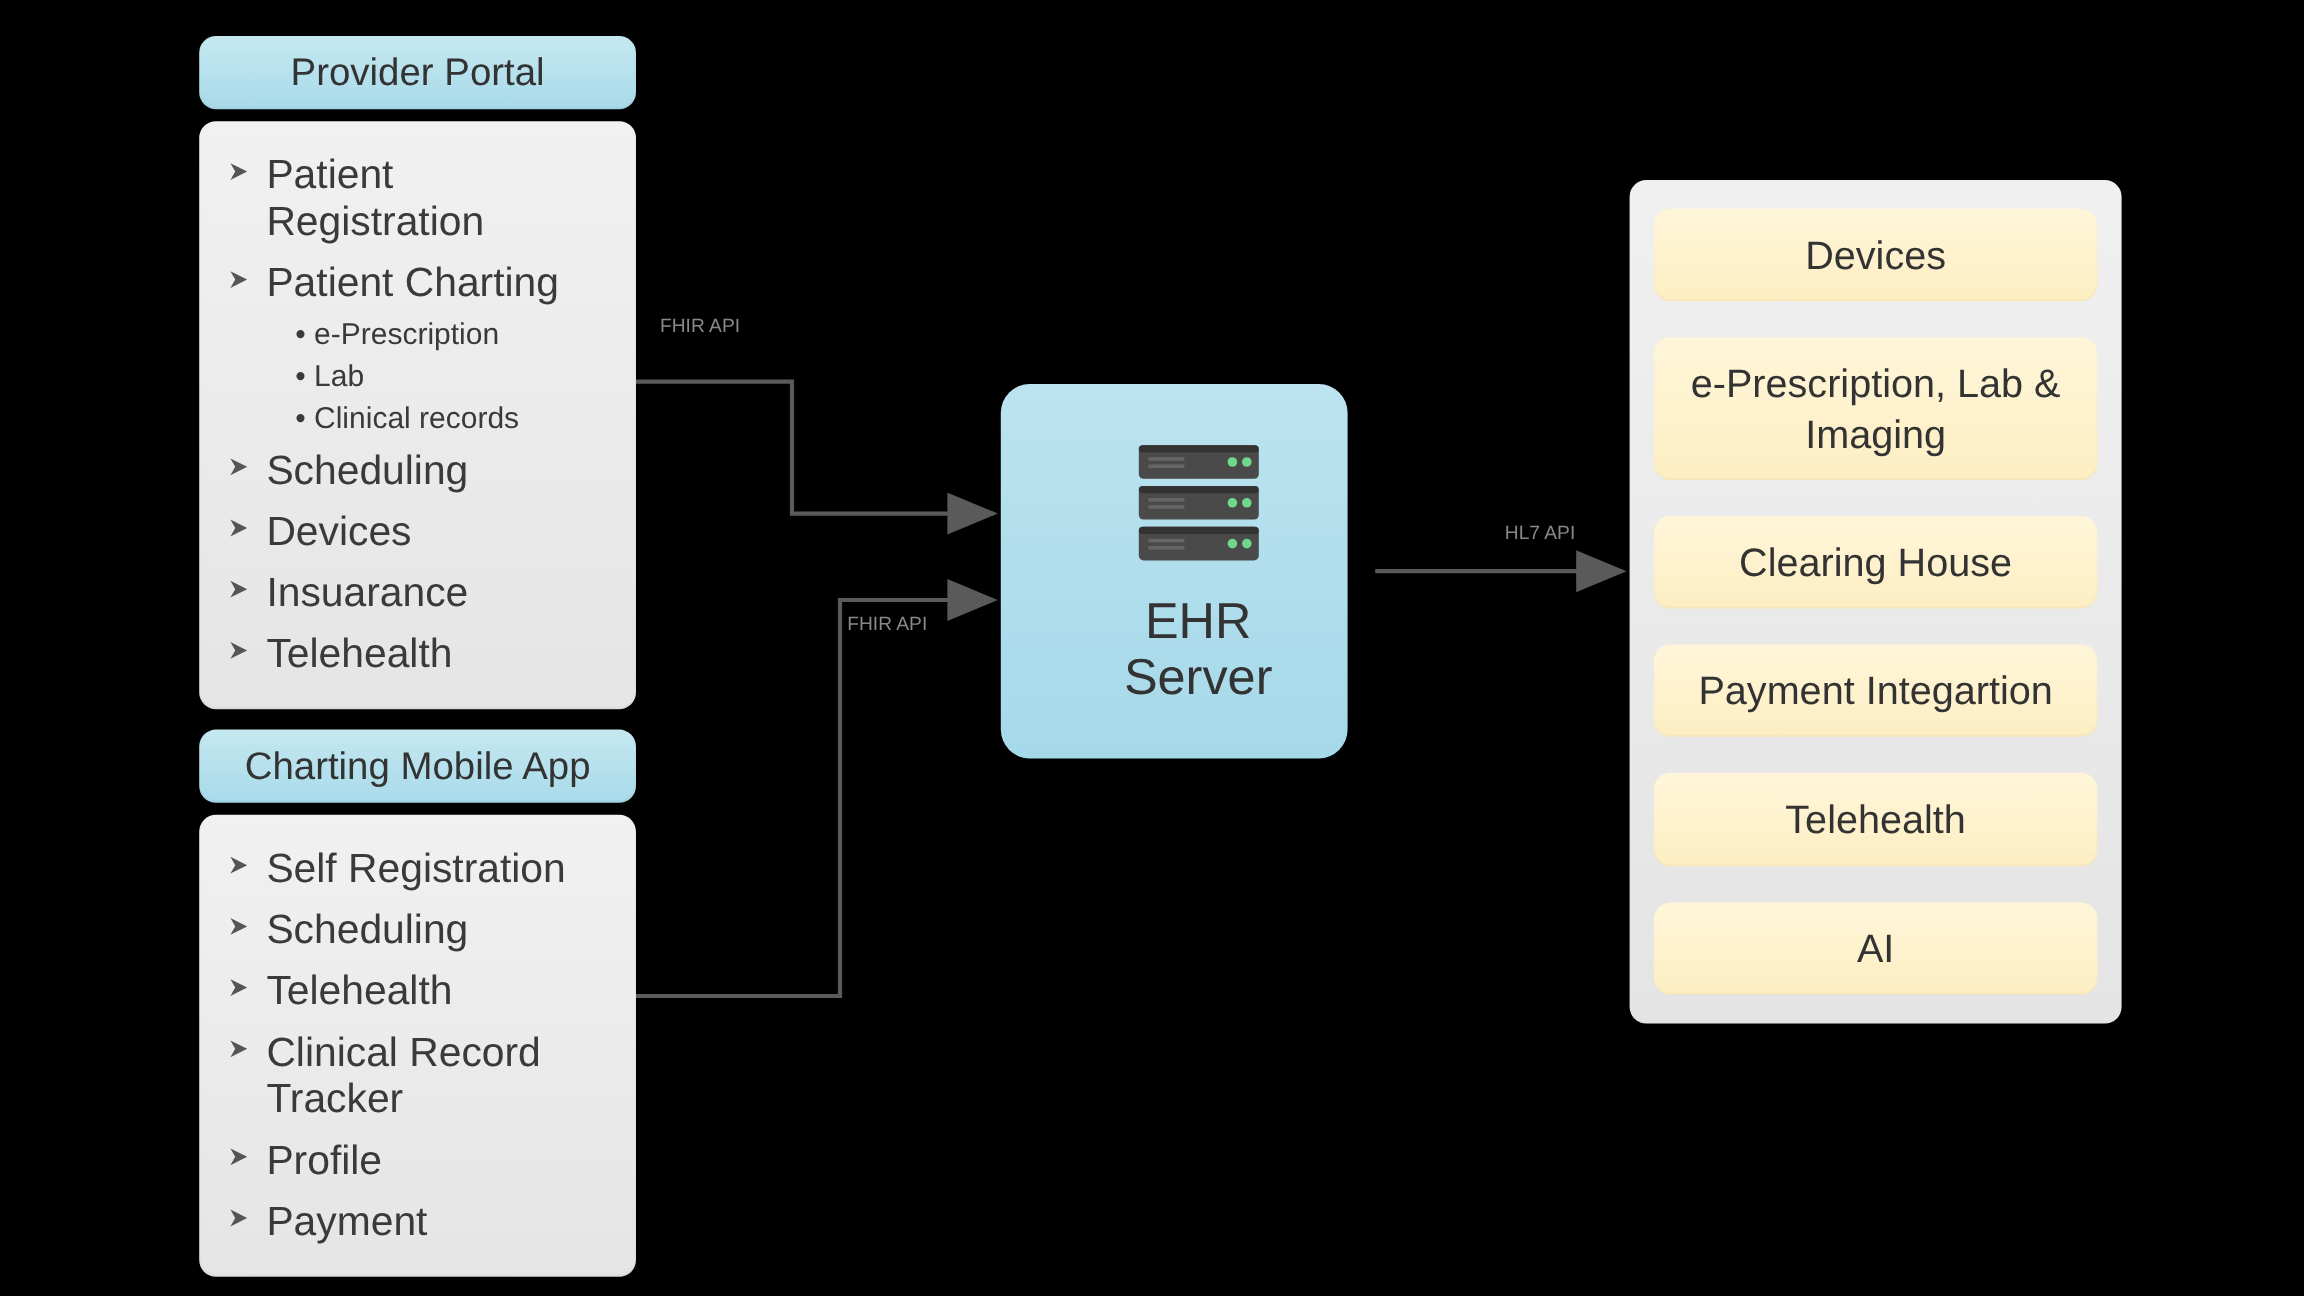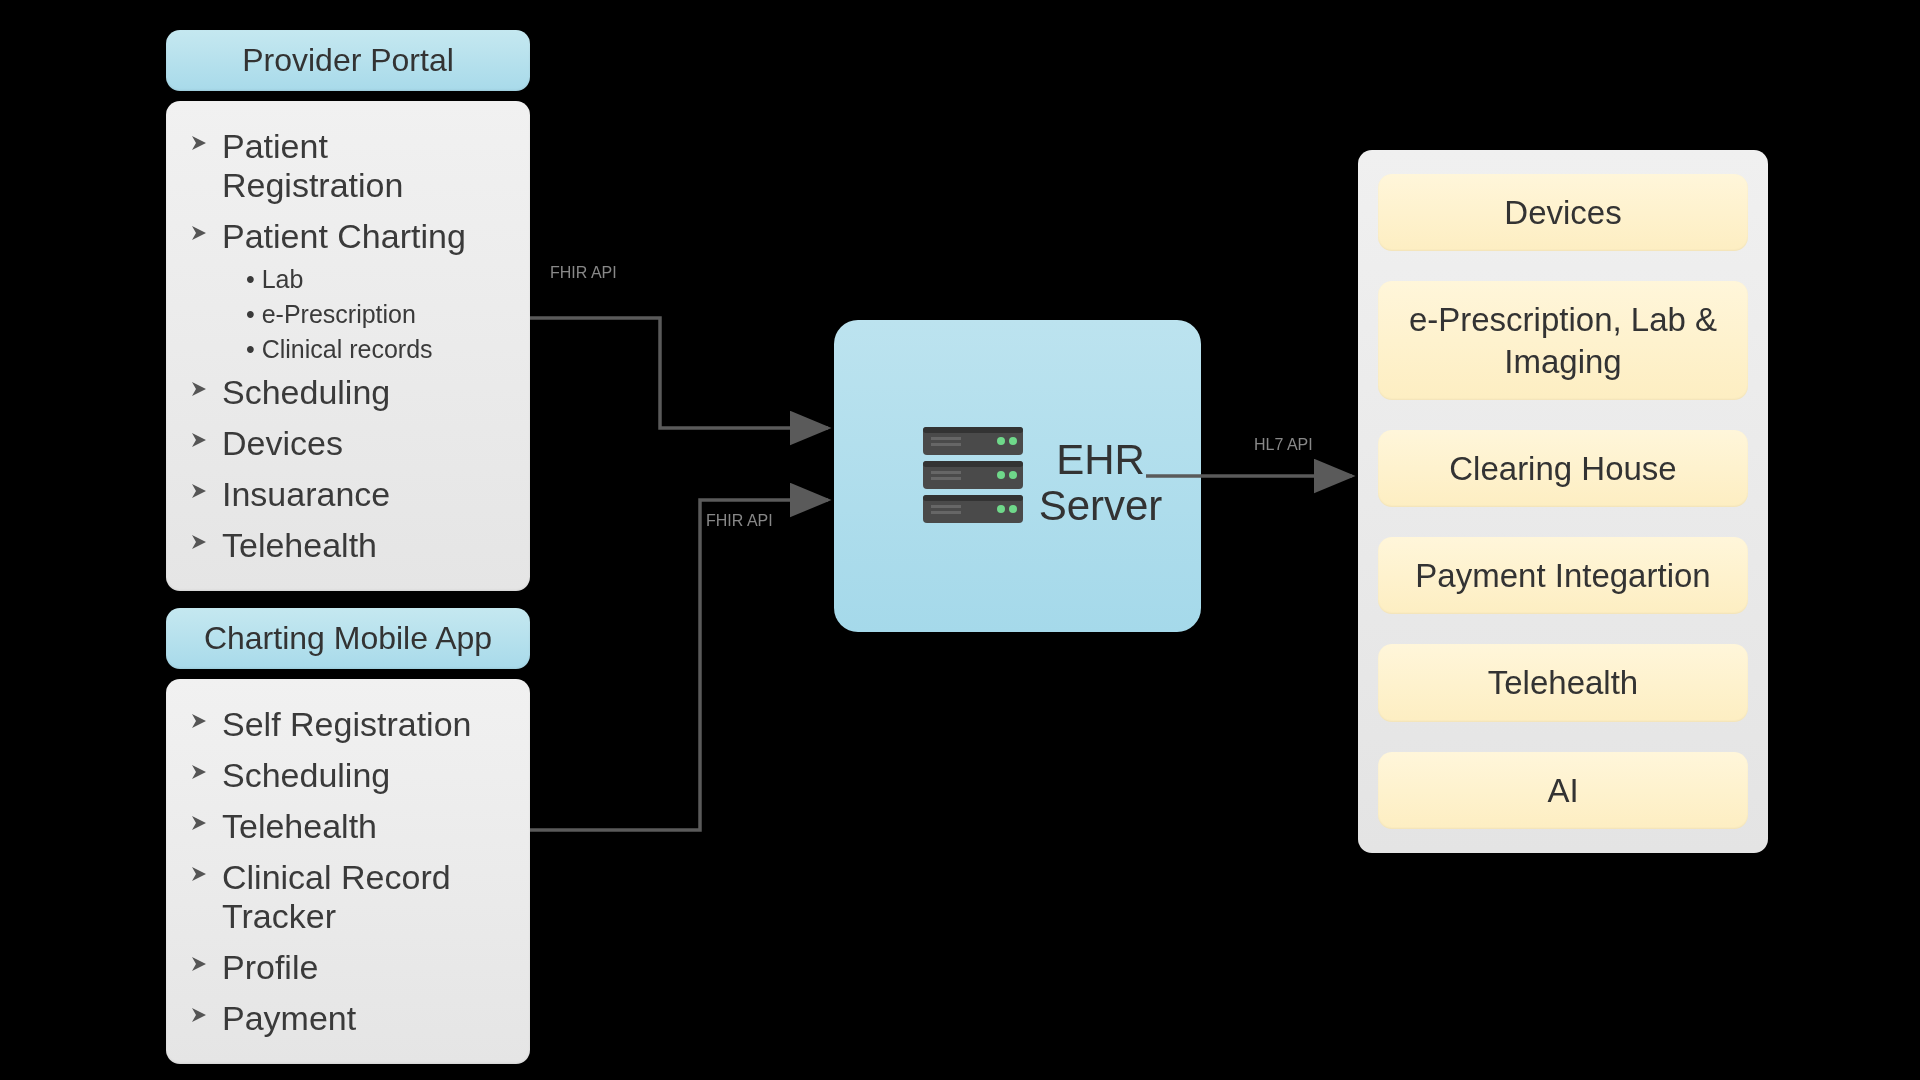--- a/index.html
+++ b/index.html
@@ -48,25 +48,26 @@
   }
   .sub-item {
     font-size: 25px;
     color: #3a3a3a;
     line-height: 1.4;
   }
   .ehr-box {
     position: absolute;
     left: 834px;
     top: 320px;
-    width: 367px;
+    width: 289px;
     height: 312px;
     background: linear-gradient(to bottom, #bce3ef 0%, #a5d9ea 100%);
     border-radius: 24px;
     display: flex;
+    flex-direction: column;
     align-items: center;
     justify-content: center;
     gap: 6px;
     padding-left: 40px;
   }
   .ehr-title {
     font-size: 42px;
     color: #333;
     text-align: center;
     line-height: 1.1;
@@ -121,22 +122,22 @@
         </svg>
         <span>Patient Registration</span>
       </div>
       <div class="feature-item">
         <svg class="arrow" viewBox="0 0 20 20">
           <polygon points="2,3 16,10 2,17 6,10" fill="#555"></polygon>
         </svg>
         <span>Patient Charting</span>
       </div>
       <div class="sub-items">
+        <div class="sub-item">• e-Prescription</div>
         <div class="sub-item">• Lab</div>
-        <div class="sub-item">• e-Prescription</div>
         <div class="sub-item">• Clinical records</div>
       </div>
       <div class="feature-item">
         <svg class="arrow" viewBox="0 0 20 20">
           <polygon points="2,3 16,10 2,17 6,10" fill="#555"></polygon>
         </svg>
         <span>Scheduling</span>
       </div>
       <div class="feature-item">
         <svg class="arrow" viewBox="0 0 20 20">

